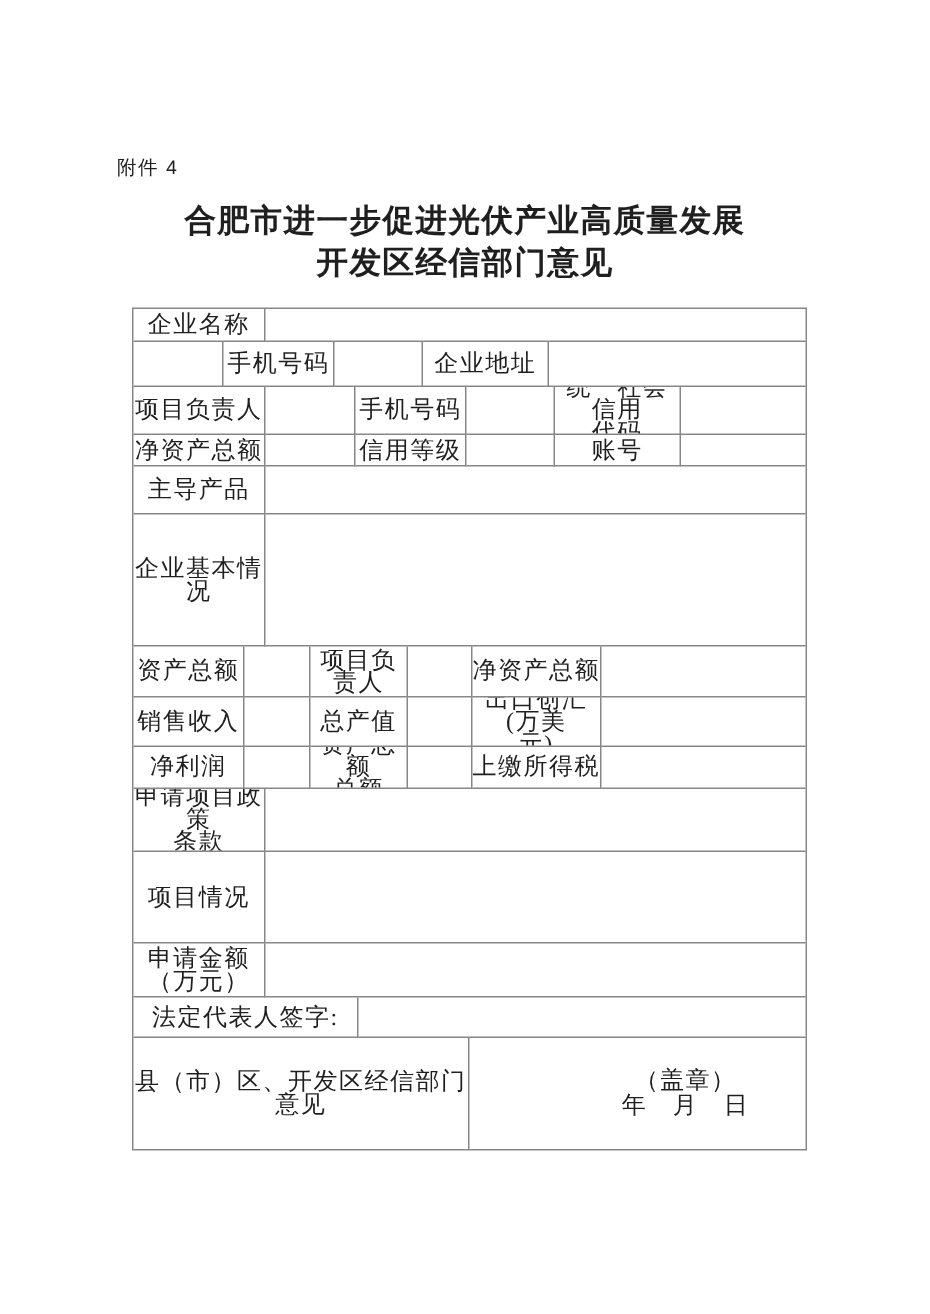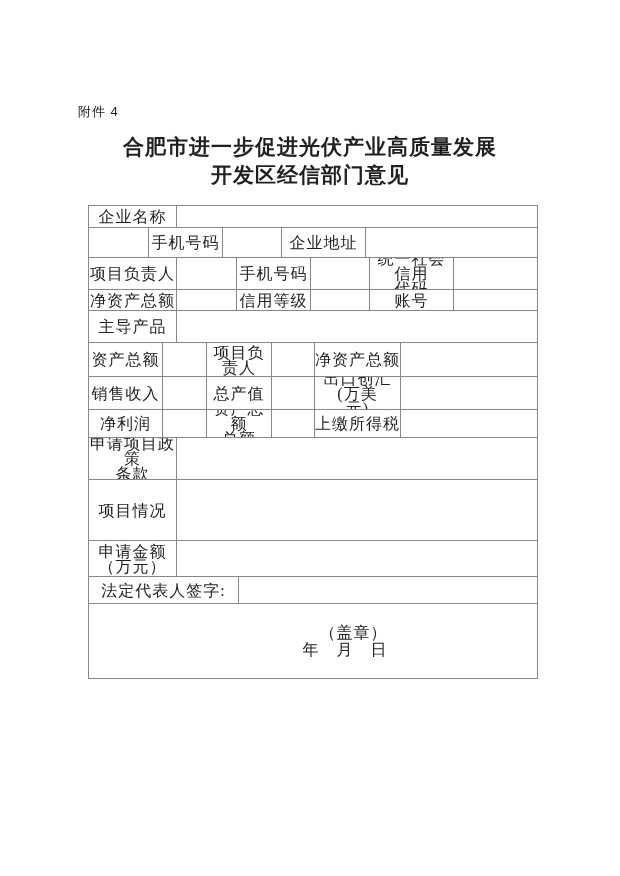--- a/index.html
+++ b/index.html
@@ -28,21 +28,21 @@
     border-right:1px solid #878787;
     border-bottom:1px solid #878787;
     display:flex; align-items:center; justify-content:center;
     text-align:center; font-size:16px; letter-spacing:1px;
     line-height:15px; white-space:pre-line; overflow:hidden;
   }
   .row > .cell:last-child { border-right:none; }
   .row-last > .cell { border-bottom:none; }
   .fin-body { flex:1; display:flex; flex-direction:column; }
   .fin-body .row > .cell:last-child { border-right:none; }
-  .seal-cell { padding-left:64px; line-height:17px;text-align:right; }
+  .seal-cell { padding-left:64px; line-height:17px; }
   .grow { flex:1; }
 </style>
 </head>
 <body>
 
 <div class="page">
 
   <div class="attachment">附件 4</div>
 
   <div class="title">
@@ -82,20 +82,24 @@
       <div class="cell" style="width:59px"></div>
       <div class="cell" style="width:84px">账号</div>
       <div class="cell grow"></div>
     </div>
 
     <div class="row" style="height:32px">
       <div class="cell" style="width:88px">主导产品</div>
       <div class="cell grow"></div>
     </div>
 
+    <div class="row" style="height:88px">
+      <div class="cell" style="width:88px">企业基本情况</div>
+      <div class="cell grow"></div>
+    </div>
 
     <div class="row">
       <div class="fin-body">
         <div class="row" style="height:34px">
           <div class="cell" style="width:74px">资产总额</div>
           <div class="cell" style="width:44px"></div>
           <div class="cell" style="width:65px">项目负责人</div>
           <div class="cell" style="width:43px"></div>
           <div class="cell" style="width:86px">净资产总额</div>
           <div class="cell grow"></div>
@@ -137,18 +141,19 @@
 （万元）</div>
       <div class="cell grow"></div>
     </div>
 
     <div class="row" style="height:27px">
       <div class="cell" style="width:150px">法定代表人签字:</div>
       <div class="cell grow"></div>
     </div>
 
     <div class="row row-last" style="height:74px">
+      <div class="cell" style="width:224px">县（市）区、开发区经信部门意见</div>
       <div class="cell grow seal-cell">（盖章）
 年　月　日</div>
     </div>
 
   </div>
 </div>
 
 </body></html>

